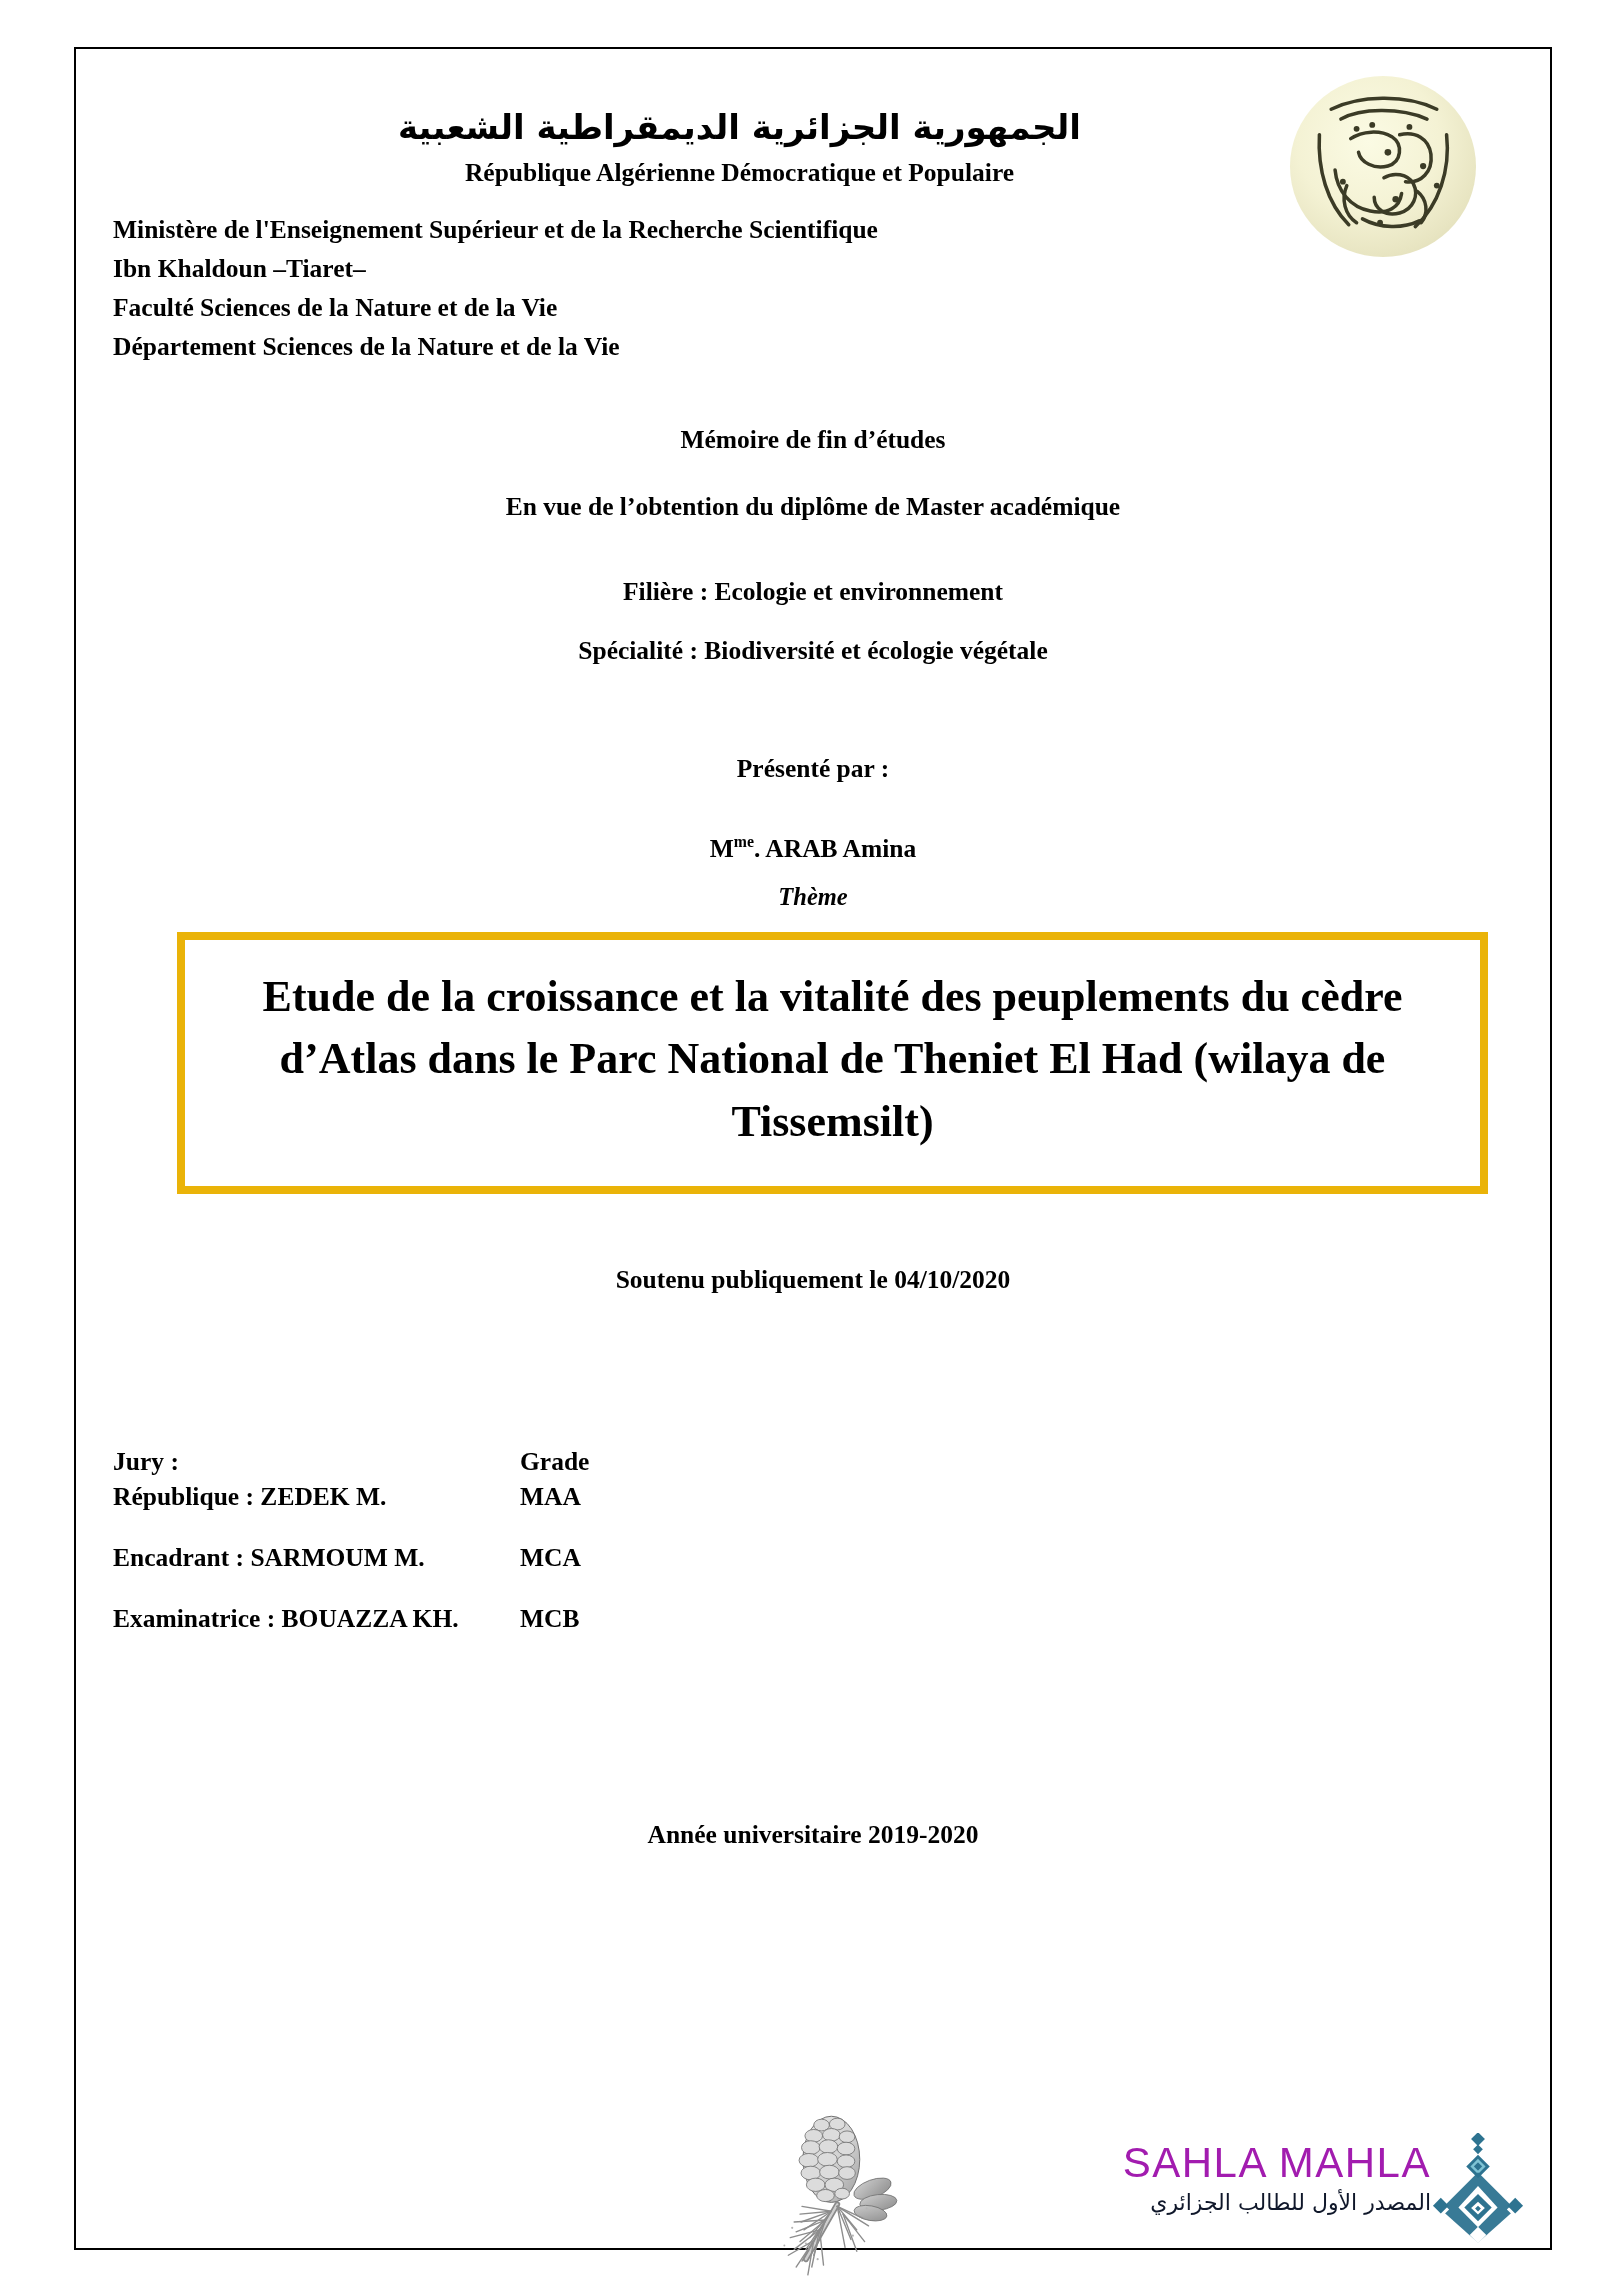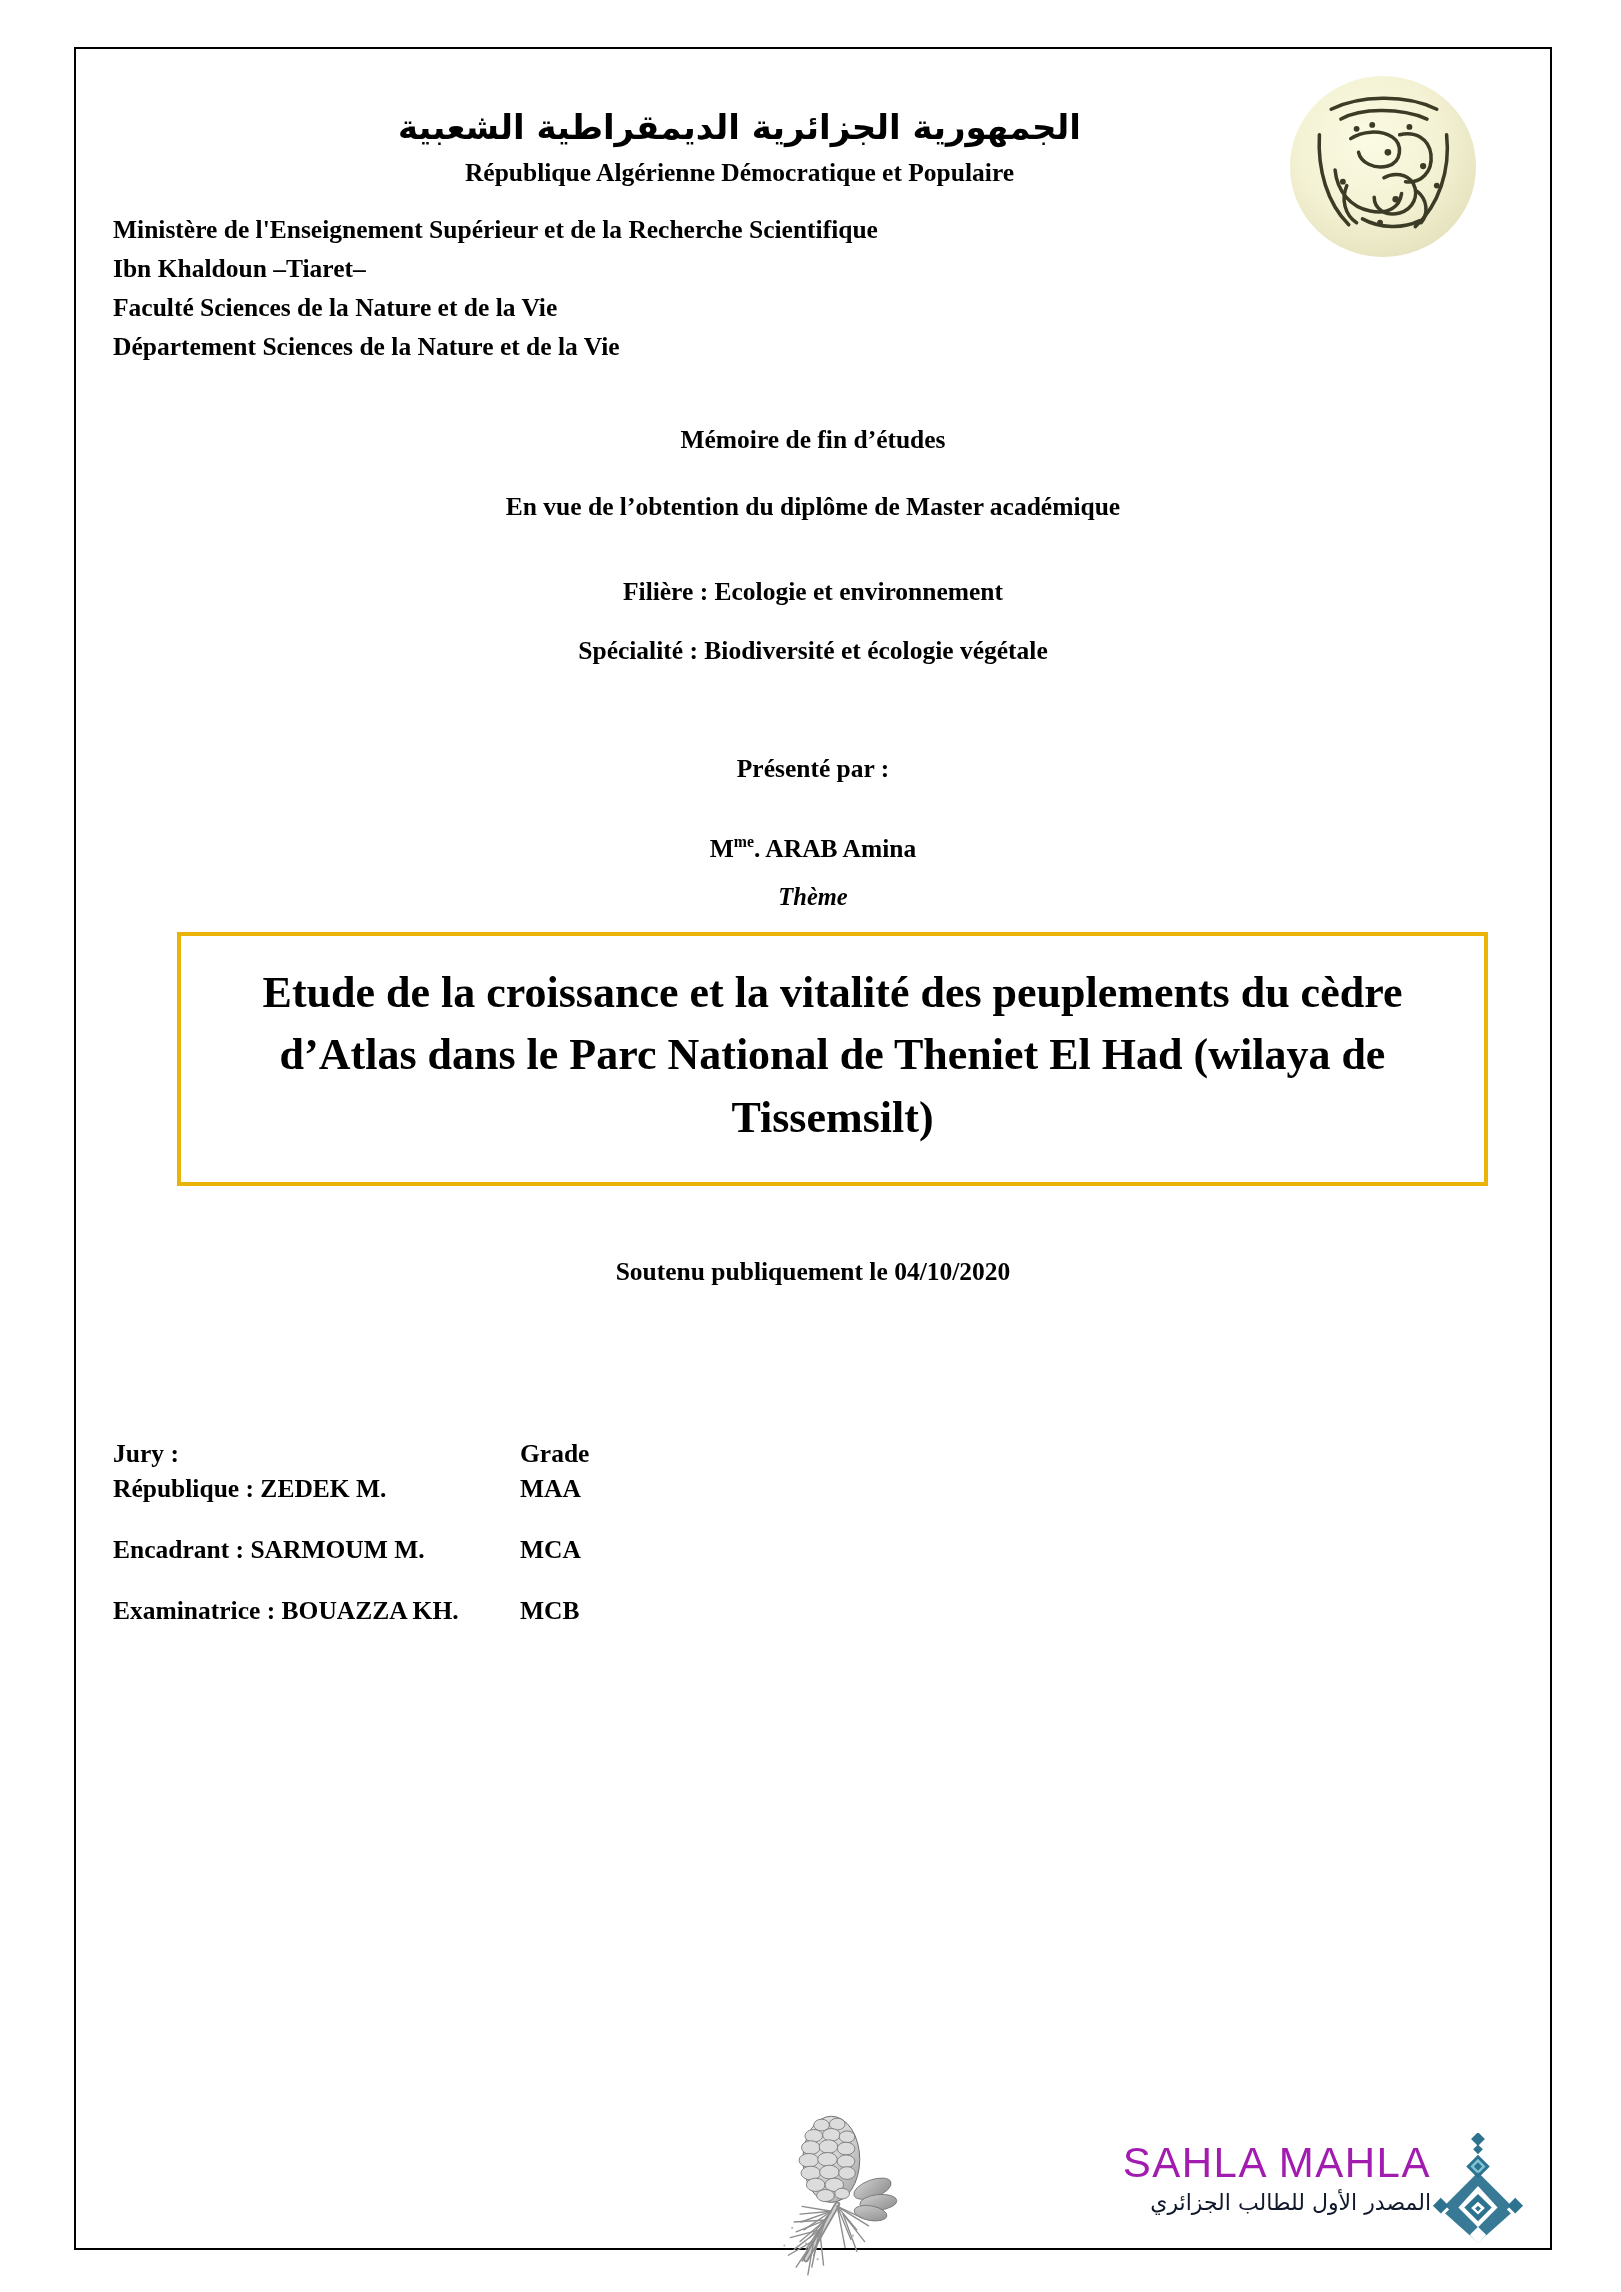--- a/index.html
+++ b/index.html
@@ -98,21 +98,21 @@
 
   .l-author sup {
     font-size: 0.62em;
     vertical-align: super;
     font-weight: bold;
   }
 
   
   #title-box {
     margin: 21.6px 64px 0 103px;
-    border: 4px solid #eab308;
+    border: 8px solid #eab308;
     padding: 25.5px 39px 33px 39px;
   }
 
   #title-text {
     text-align: center;
     font-size: 44px;
     font-weight: bold;
     line-height: 1.42;
   }
 
@@ -288,20 +288,21 @@
     <div class="jury-row r-enc">
       <span class="jury-role">Encadrant : SARMOUM M.</span>
       <span class="jury-grade">MCA</span>
     </div>
     <div class="jury-row r-exam">
       <span class="jury-role">Examinatrice : BOUAZZA KH.</span>
       <span class="jury-grade">MCB</span>
     </div>
   </div>
 
+  <div class="l-annee">Année universitaire 2019-2020</div>
 
 </div>
 
 <div id="pinecone">
   <svg viewBox="0 0 190 175" xmlns="http://www.w3.org/2000/svg" aria-hidden="true">
     <defs>
       <linearGradient id="cone-g" x1="0" y1="0" x2="1" y2="1">
         <stop offset="0%" stop-color="#e9e9e9"></stop>
         <stop offset="55%" stop-color="#d2d2d2"></stop>
         <stop offset="100%" stop-color="#9e9e9e"></stop>

